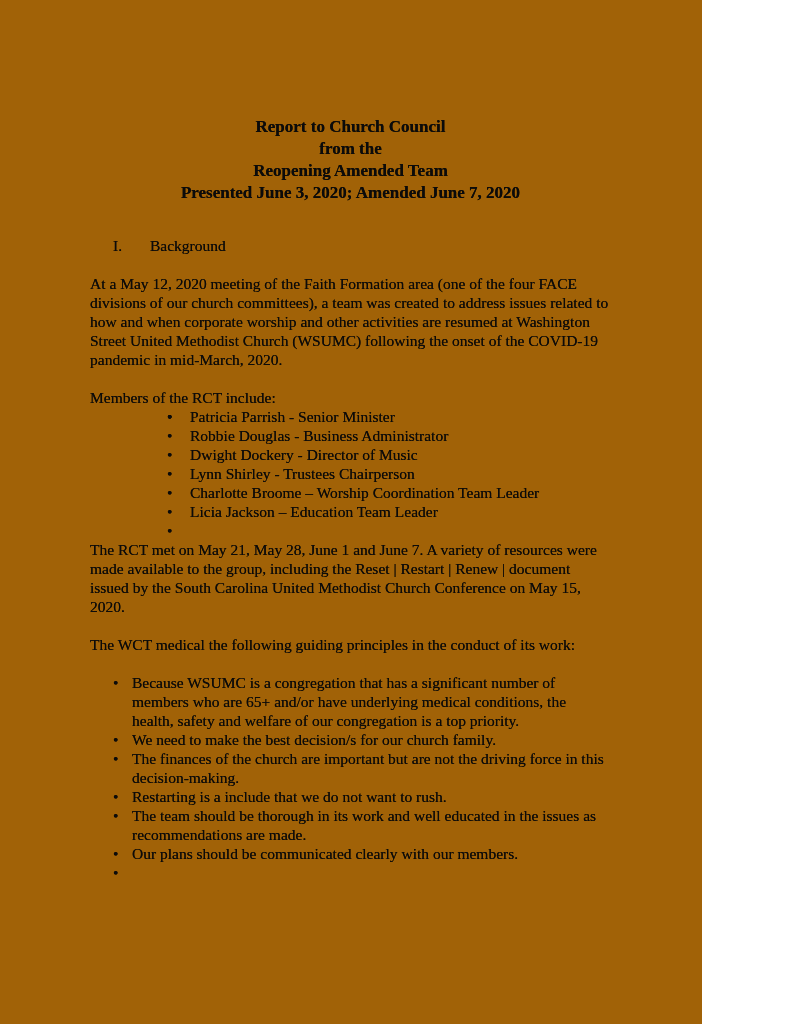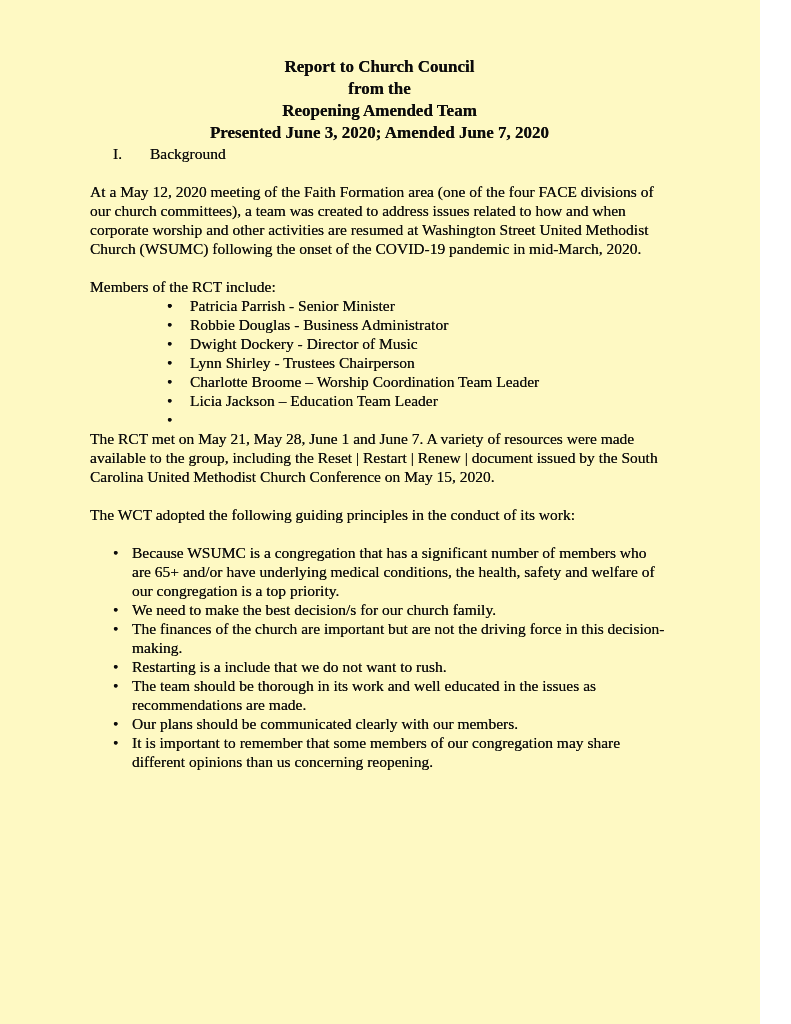--- a/index.html
+++ b/index.html
@@ -2,39 +2,40 @@
 <html><head>
 <meta charset="utf-8">
 <style>
   html, body {
     margin: 0;
     padding: 0;
     background: #ffffff;
   }
   .page {
     position: relative;
-    width: 760px;
+    width: 702px;
     height: 1024px;
-    background: #fef9c3;
+    background: #a16207;
     color: #0b0b0b;
     font-family: "Liberation Serif", "DejaVu Serif", serif;
     font-size: 15.5px;
     line-height: 19px;
     box-sizing: border-box;
-    padding: 56px 91px 0 90px;
+    padding: 116px 91px 0 90px;
     overflow: hidden;
     text-shadow: 0 0 0.6px rgba(0,0,0,0.8);
   }
   .title-block {
     text-align: center;
     font-weight: bold;
     font-size: 17px;
     line-height: 22px;
   }
   .section-heading {
+    margin-top: 32px;
   }
   .sec-num {
     display: inline-block;
     margin-left: 23px;
     width: 37px;
   }
   .para {
     margin: 19px 0 0 0;
   }
   ul.doc-list {
@@ -86,25 +87,25 @@
     <li><span class="bullet">•</span><span>Robbie Douglas - Business Administrator</span></li>
     <li><span class="bullet">•</span><span>Dwight Dockery - Director of Music</span></li>
     <li><span class="bullet">•</span><span>Lynn Shirley - Trustees Chairperson</span></li>
     <li><span class="bullet">•</span><span>Charlotte Broome – Worship Coordination Team Leader</span></li>
     <li><span class="bullet">•</span><span>Licia Jackson – Education Team Leader</span></li>
     <li><span class="bullet">•</span></li>
   </ul>
 
   <p class="para">The RCT met on May 21, May 28, June 1 and June 7. A variety of resources were made available to the group, including the Reset | Restart | Renew | document issued by the South Carolina United Methodist Church Conference on May 15, 2020.</p>
 
-  <p class="para">The WCT adopted the following guiding principles in the conduct of its work:</p>
+  <p class="para">The WCT medical the following guiding principles in the conduct of its work:</p>
 
   <ul class="doc-list principles-list gap-above">
     <li><span class="bullet">•</span><span>Because WSUMC is a congregation that has a significant number of members who are 65+ and/or have underlying medical conditions, the health, safety and welfare of our congregation is a top priority.</span></li>
     <li><span class="bullet">•</span><span>We need to make the best decision/s for our church family.</span></li>
     <li><span class="bullet">•</span><span>The finances of the church are important but are not the driving force in this decision-making.</span></li>
     <li><span class="bullet">•</span><span>Restarting is a include that we do not want to rush.</span></li>
     <li><span class="bullet">•</span><span>The team should be thorough in its work and well educated in the issues as recommendations are made.</span></li>
     <li><span class="bullet">•</span><span>Our plans should be communicated clearly with our members.</span></li>
-    <li><span class="bullet">•</span><span>It is important to remember that some members of our congregation may share different opinions than us concerning reopening.</span></li>
+    <li><span class="bullet">•</span></li>
   </ul>
 
 </div>
 
 </body></html>

